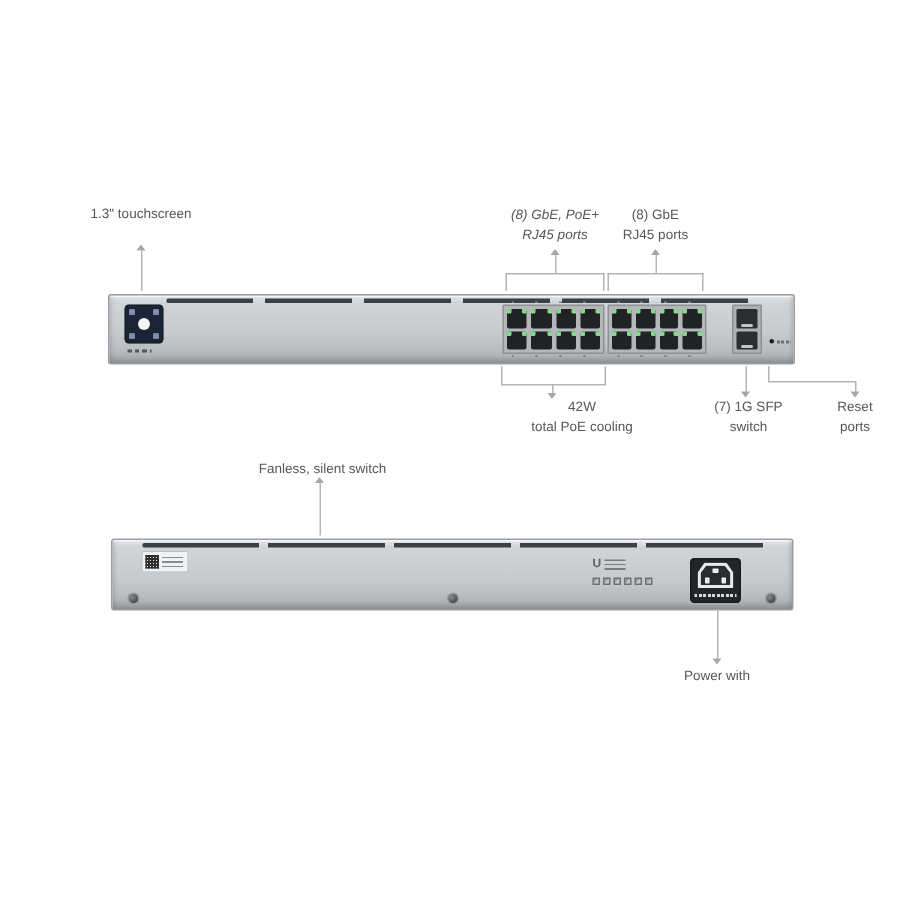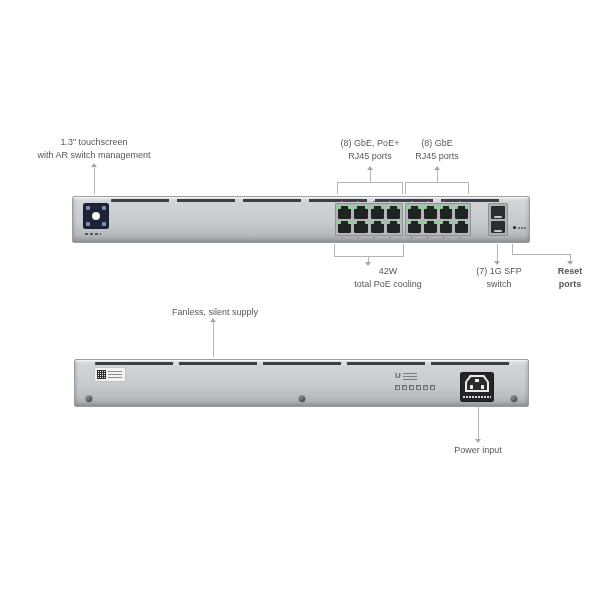--- a/index.html
+++ b/index.html
@@ -161,26 +161,25 @@
       <div class="inlet-micro"></div>
     </div>
 
     <div class="screw" style="left:11px;top:36px;"></div>
     <div class="screw" style="left:224px;top:36px;"></div>
     <div class="screw" style="left:436px;top:36px;"></div>
   </div>
 
   <div class="label" style="left:94px;top:136px;">
     <span>1.3" touchscreen</span>
-    <span>with AR switch management</span>
   </div>
   <div class="arr up" style="left:91px;top:163px;"></div>
   <div class="ln" style="left:94px;top:167px;width:1px;height:27px;"></div>
 
-  <div class="label" style="left:370px;top:137px;">
+  <div class="label" style="left:370px;top:137px;font-style:italic;">
     <span>(8) GbE, PoE+</span>
     <span>RJ45 ports</span>
   </div>
   <div class="arr up" style="left:367px;top:166px;"></div>
   <div class="ln" style="left:370px;top:170px;width:1px;height:12px;"></div>
   <div class="ln" style="left:337px;top:182px;width:66px;height:1px;"></div>
   <div class="ln" style="left:337px;top:182px;width:1px;height:12px;"></div>
   <div class="ln" style="left:402px;top:182px;width:1px;height:12px;"></div>
 
   <div class="label" style="left:437px;top:137px;">
@@ -207,30 +206,30 @@
   <div class="arr down" style="left:494px;top:261px;"></div>
   <div class="label" style="left:499px;top:265px;">
     <span>(7) 1G SFP</span>
     <span>switch</span>
   </div>
 
   <div class="ln" style="left:512px;top:244px;width:1px;height:10px;"></div>
   <div class="ln" style="left:512px;top:254px;width:58px;height:1px;"></div>
   <div class="ln" style="left:570px;top:254px;width:1px;height:8px;"></div>
   <div class="arr down" style="left:567px;top:261px;"></div>
-  <div class="label" style="left:570px;top:265px;font-weight:bold;">
+  <div class="label" style="left:570px;top:265px;">
     <span>Reset</span>
     <span>ports</span>
   </div>
 
   <div class="label" style="left:215px;top:306px;">
-    <span>Fanless, silent supply</span>
+    <span>Fanless, silent switch</span>
   </div>
   <div class="arr up" style="left:210px;top:318px;"></div>
   <div class="ln" style="left:213px;top:322px;width:1px;height:35px;"></div>
 
   <div class="ln" style="left:478px;top:407px;width:1px;height:33px;"></div>
   <div class="arr down" style="left:475px;top:439px;"></div>
   <div class="label" style="left:478px;top:444px;">
-    <span>Power input</span>
+    <span>Power with</span>
   </div>
 
 </div>
 
 </body></html>

